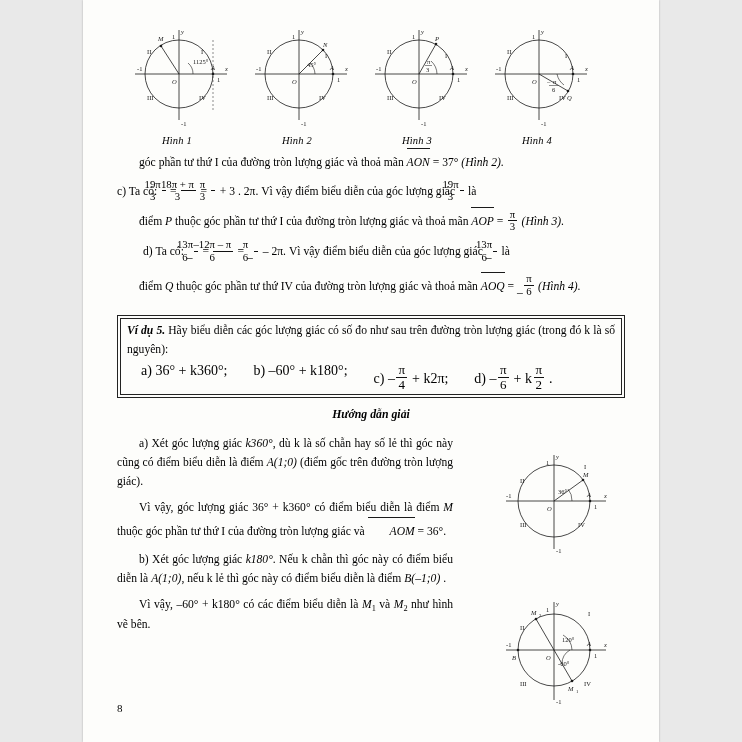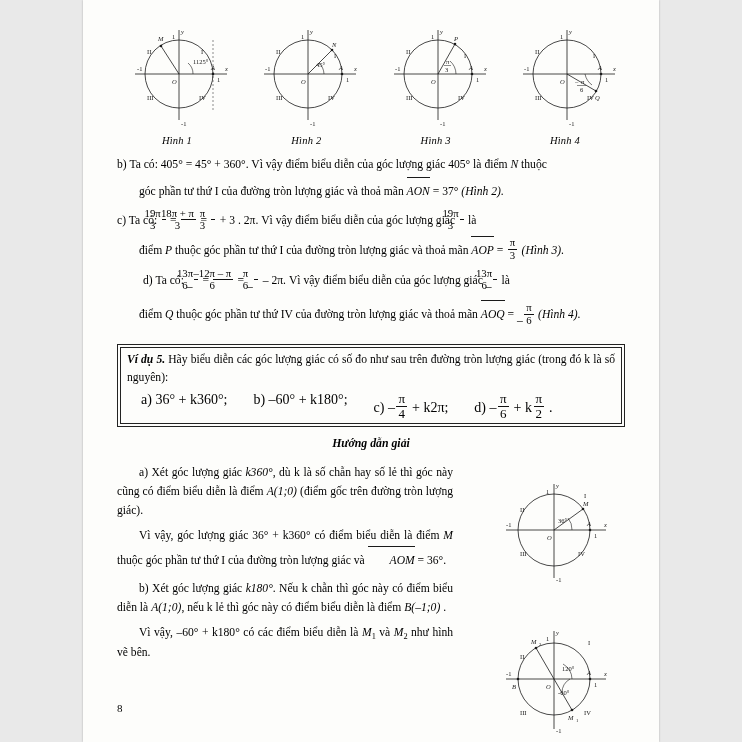--- a/index.html
+++ b/index.html
@@ -15,21 +15,20 @@
     background:#fdfdfb;
     box-shadow:0 0 2px rgba(0,0,0,.25);
   }
   .content{
     position:absolute;
     left:34px; top:10px; width:508px;
   }
   
   .fig-row{
     display:flex;
-    justify-content:space-between;
     align-items:flex-start;
     margin-top:4px;
   }
   .fig{
     width:120px;
     text-align:center;
     position:relative;
   }
   .fig svg{display:block;margin:0 auto;}
   .fig-cap{
@@ -251,24 +250,20 @@
             <text x="88" y="44">I</text>
             <text x="30" y="86">III</text>
             <text x="82" y="86">IV</text>
           </g>
         </svg>
         <div class="fig-cap">Hình 4</div>
       </div>
 
     </div>
 
-    <div class="para hang" style="margin-top:10px;">
-      <span>b)</span>
-      <span>Ta có: 405° = 45° + 360°. Vì vậy điểm biểu diễn của góc lượng giác 405° là điểm </span><span class="mathit">N</span><span> thuộc</span>
-    </div>
     <div class="para" style="margin-top:2px;padding-left:22px;">
       <span>góc phần tư thứ I của đường tròn lượng giác và thoả mãn </span><span class="ov mathit">AON</span><span> = 37°</span>
       <span class="it">(Hình 2).</span>
     </div>
 
     <div class="para hang" style="margin-top:6px;">
       <span>c)</span>
       <span>Ta có: </span><span class="frac"><span class="num">19π</span><span class="den">3</span></span><span> = </span><span class="frac"><span class="num">18π + π</span><span class="den">3</span></span><span> = </span><span class="frac"><span class="num">π</span><span class="den">3</span></span><span> + 3 . 2π</span><span>. Vì vậy điểm biểu diễn của góc lượng giác </span><span class="frac"><span class="num">19π</span><span class="den">3</span></span><span> là</span>
     </div>
     <div class="para" style="margin-top:4px;padding-left:22px;">

